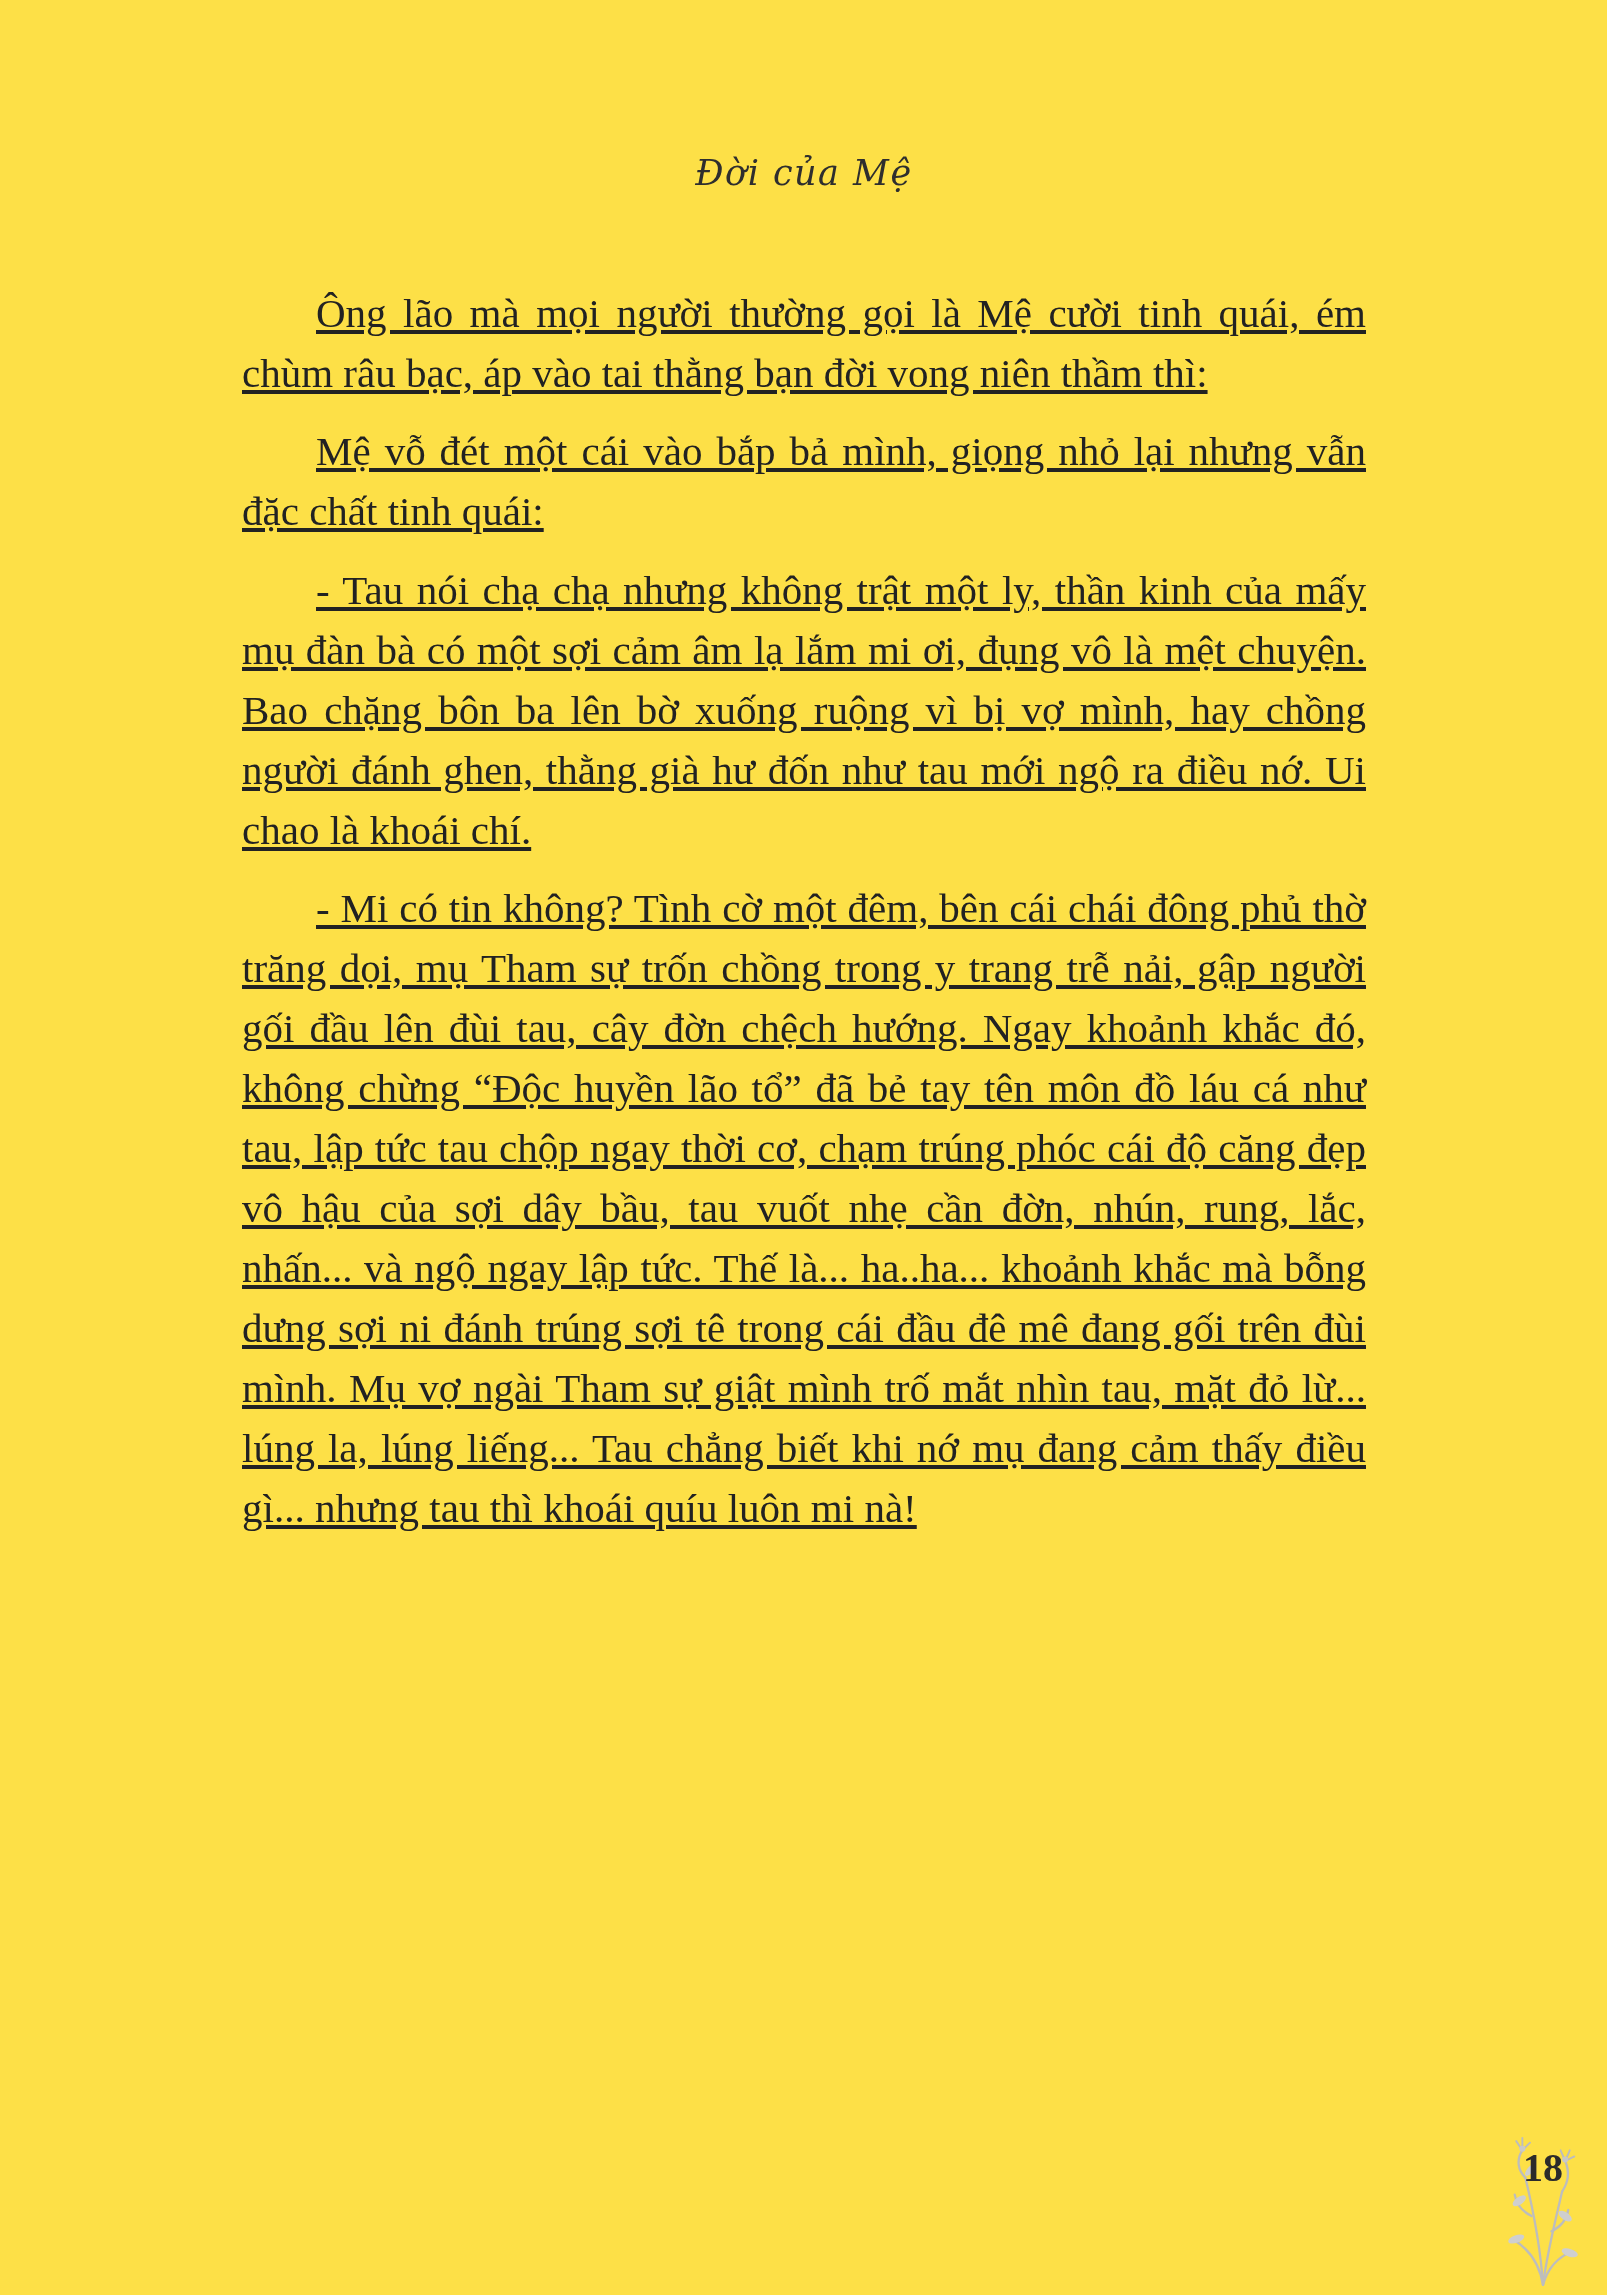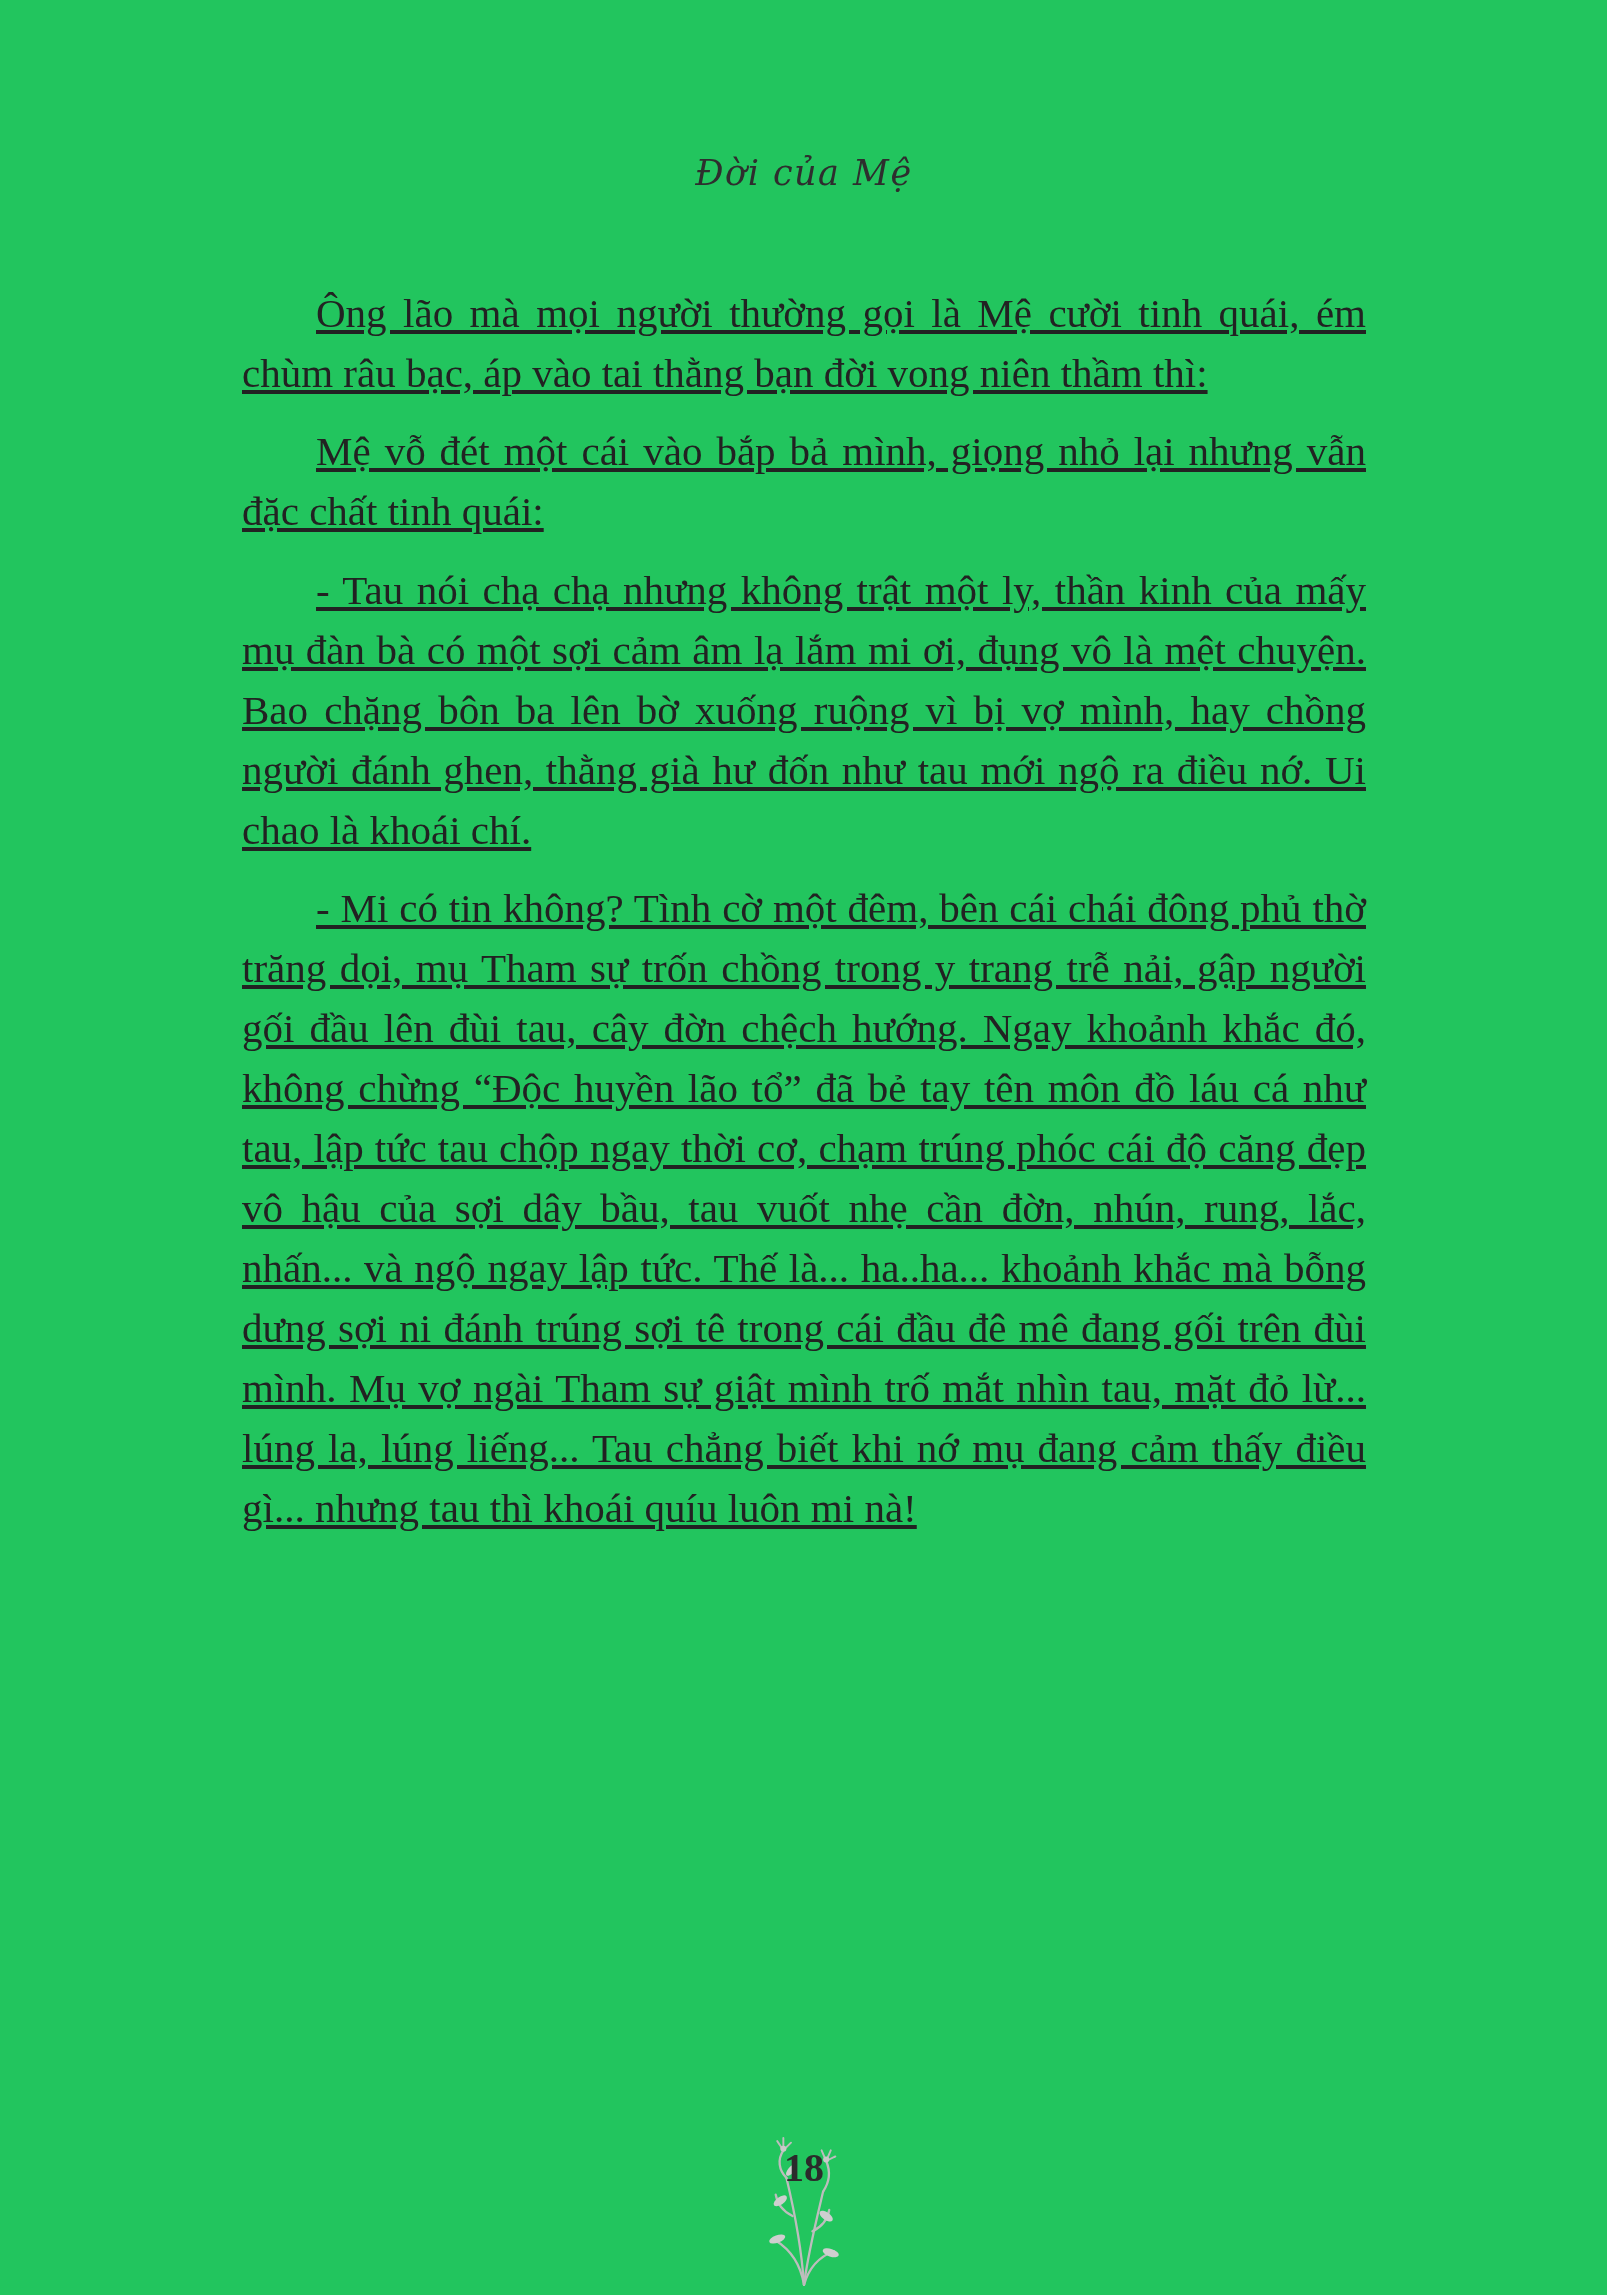--- a/index.html
+++ b/index.html
@@ -4,21 +4,21 @@
 <style>
   html, body {
     margin: 0;
     padding: 0;
     background: #ffffff;
   }
   .page {
     position: relative;
     width: 1608px;
     height: 2295px;
-    background: #22c55e;
+    background: #fde047;
     font-family: "Liberation Serif", "DejaVu Serif", serif;
     color: #1f1f1f;
     overflow: hidden;
   }
   .header {
     padding-top: 153px;
     text-align: center;
   }
   .header-title {
     font-family: "DejaVu Serif", serif;
@@ -39,21 +39,21 @@
   .content p {
     margin: 0 0 18.4px 0;
     text-indent: 74px;
   }
   .footer {
     position: absolute;
     left: 0;
     right: 0;
     bottom: 6.1px;
     display: flex;
-    justify-content: center;
+    justify-content: flex-end;
   }
   .footer-art {
     position: relative;
     width: 130px;
     height: 165px;
   }
   .plant-icon {
     position: absolute;
     top: 0;
     left: 0;

